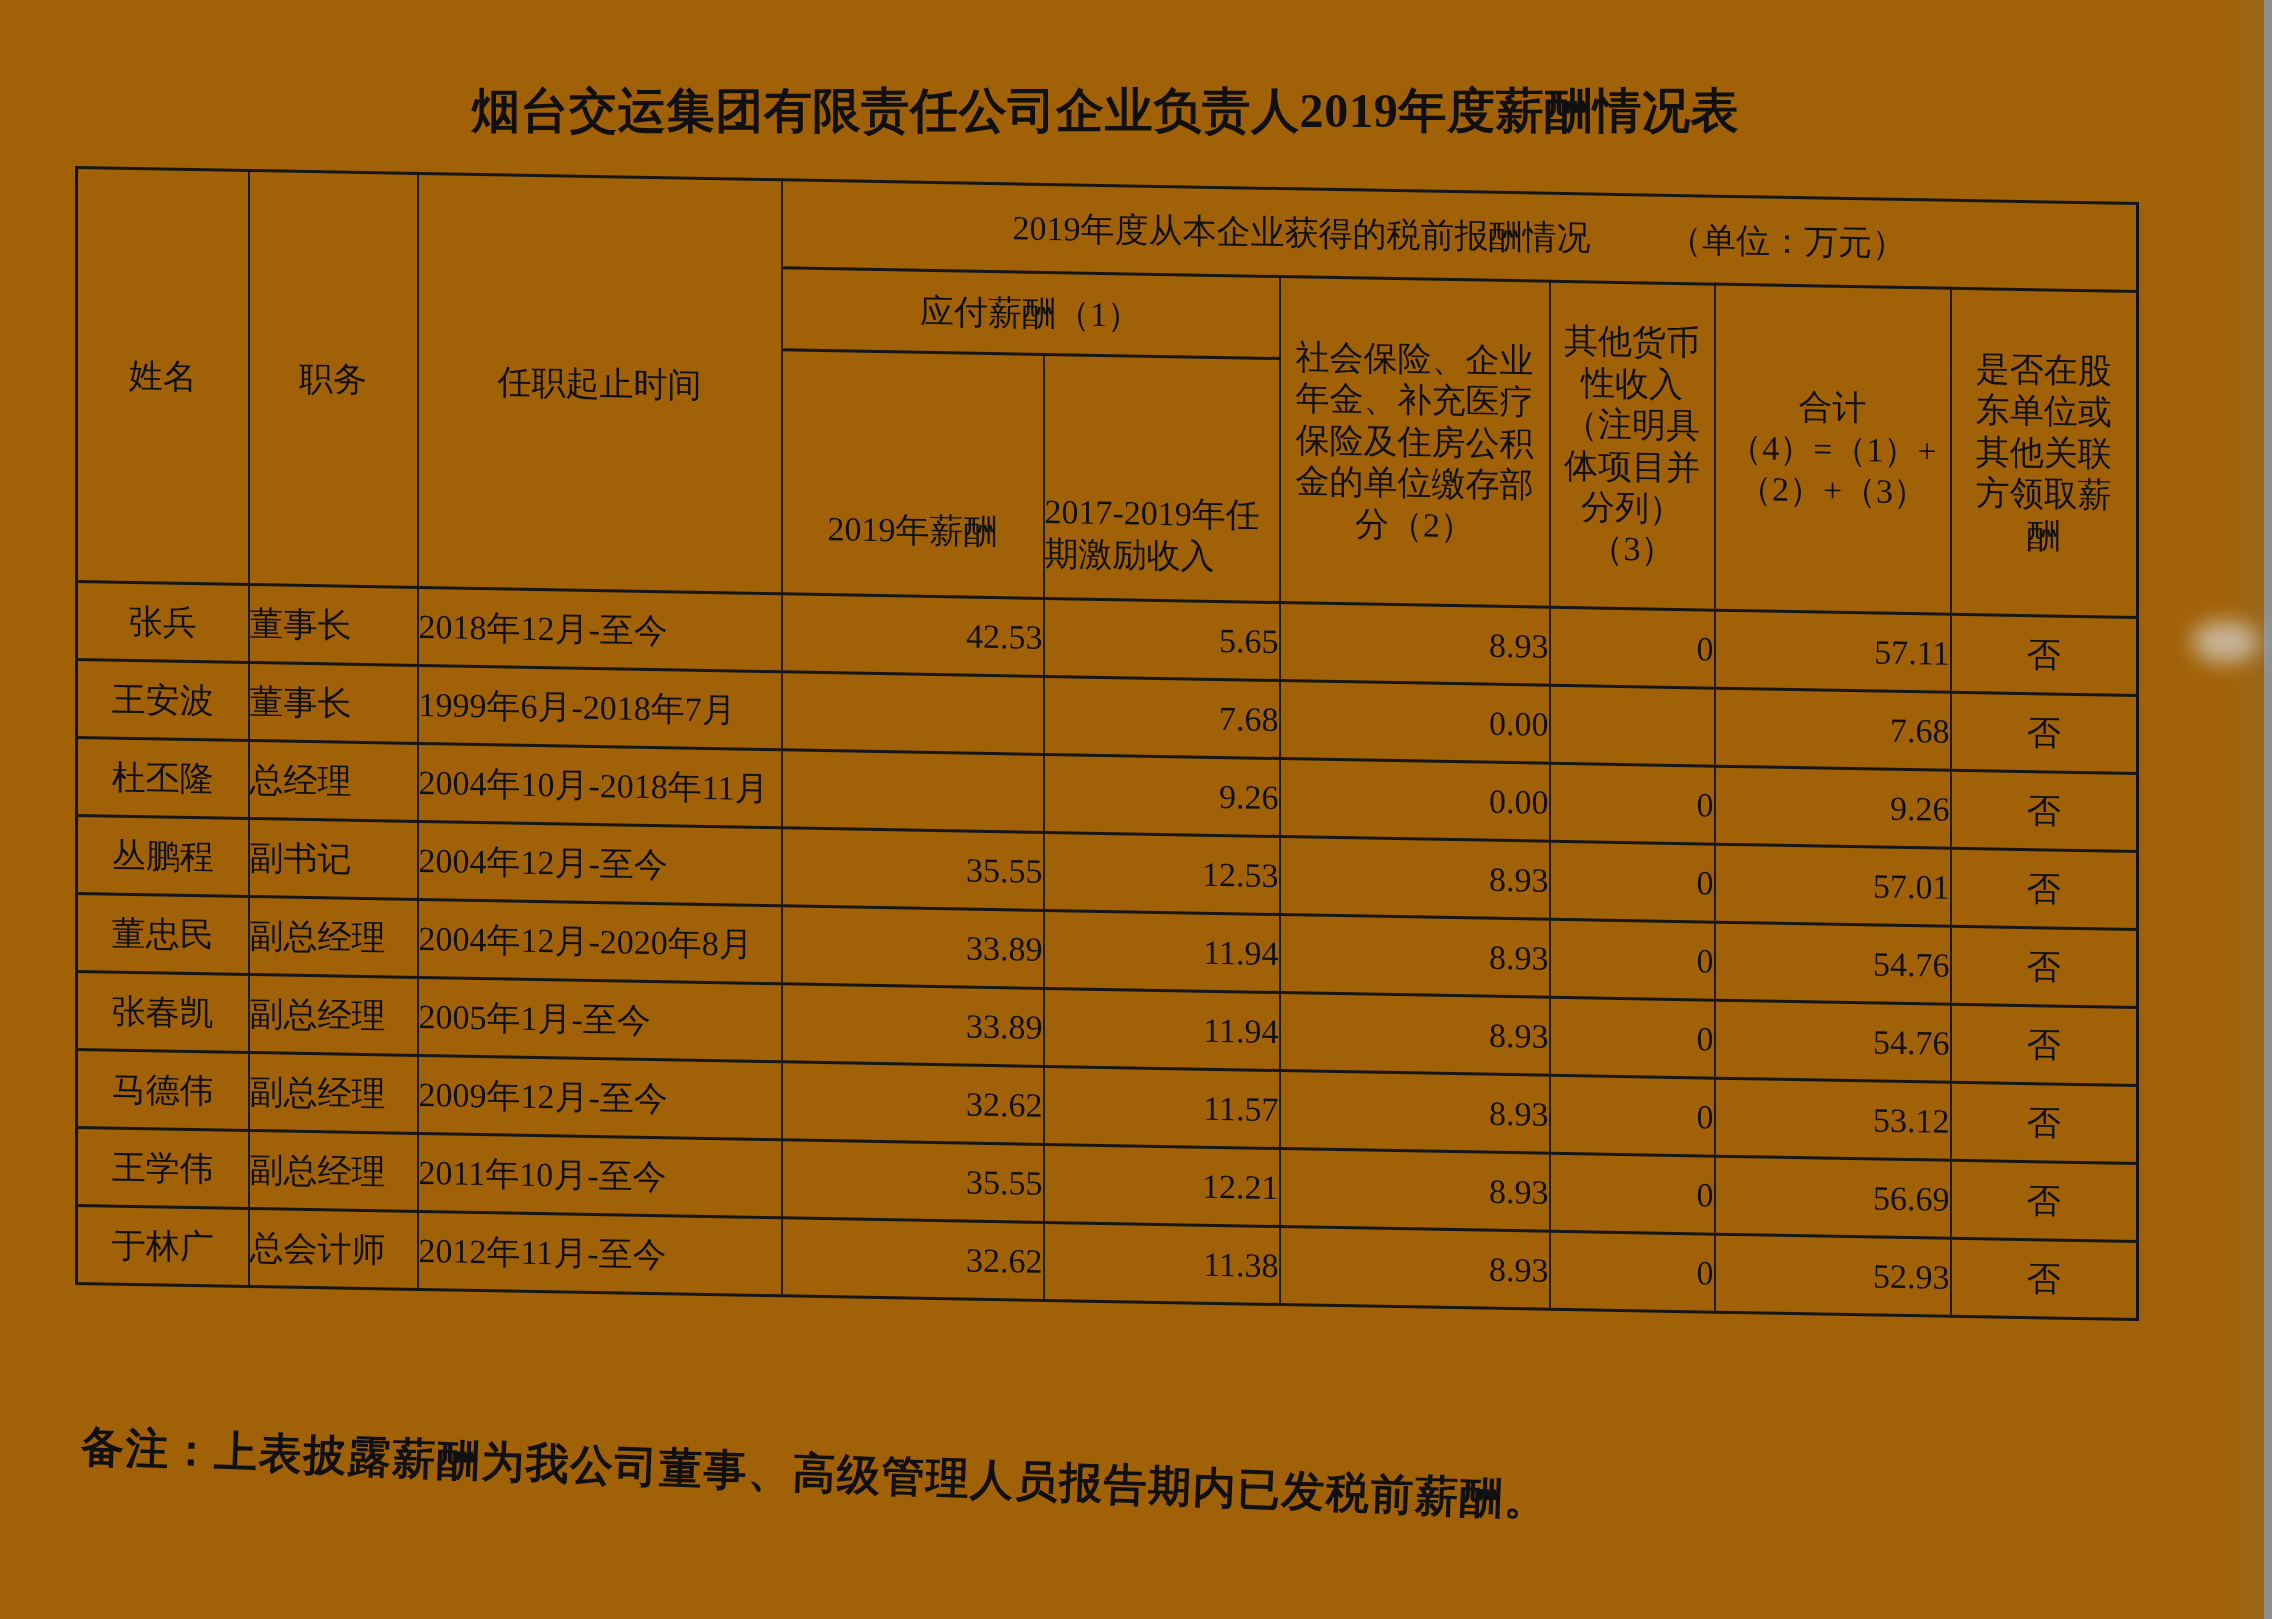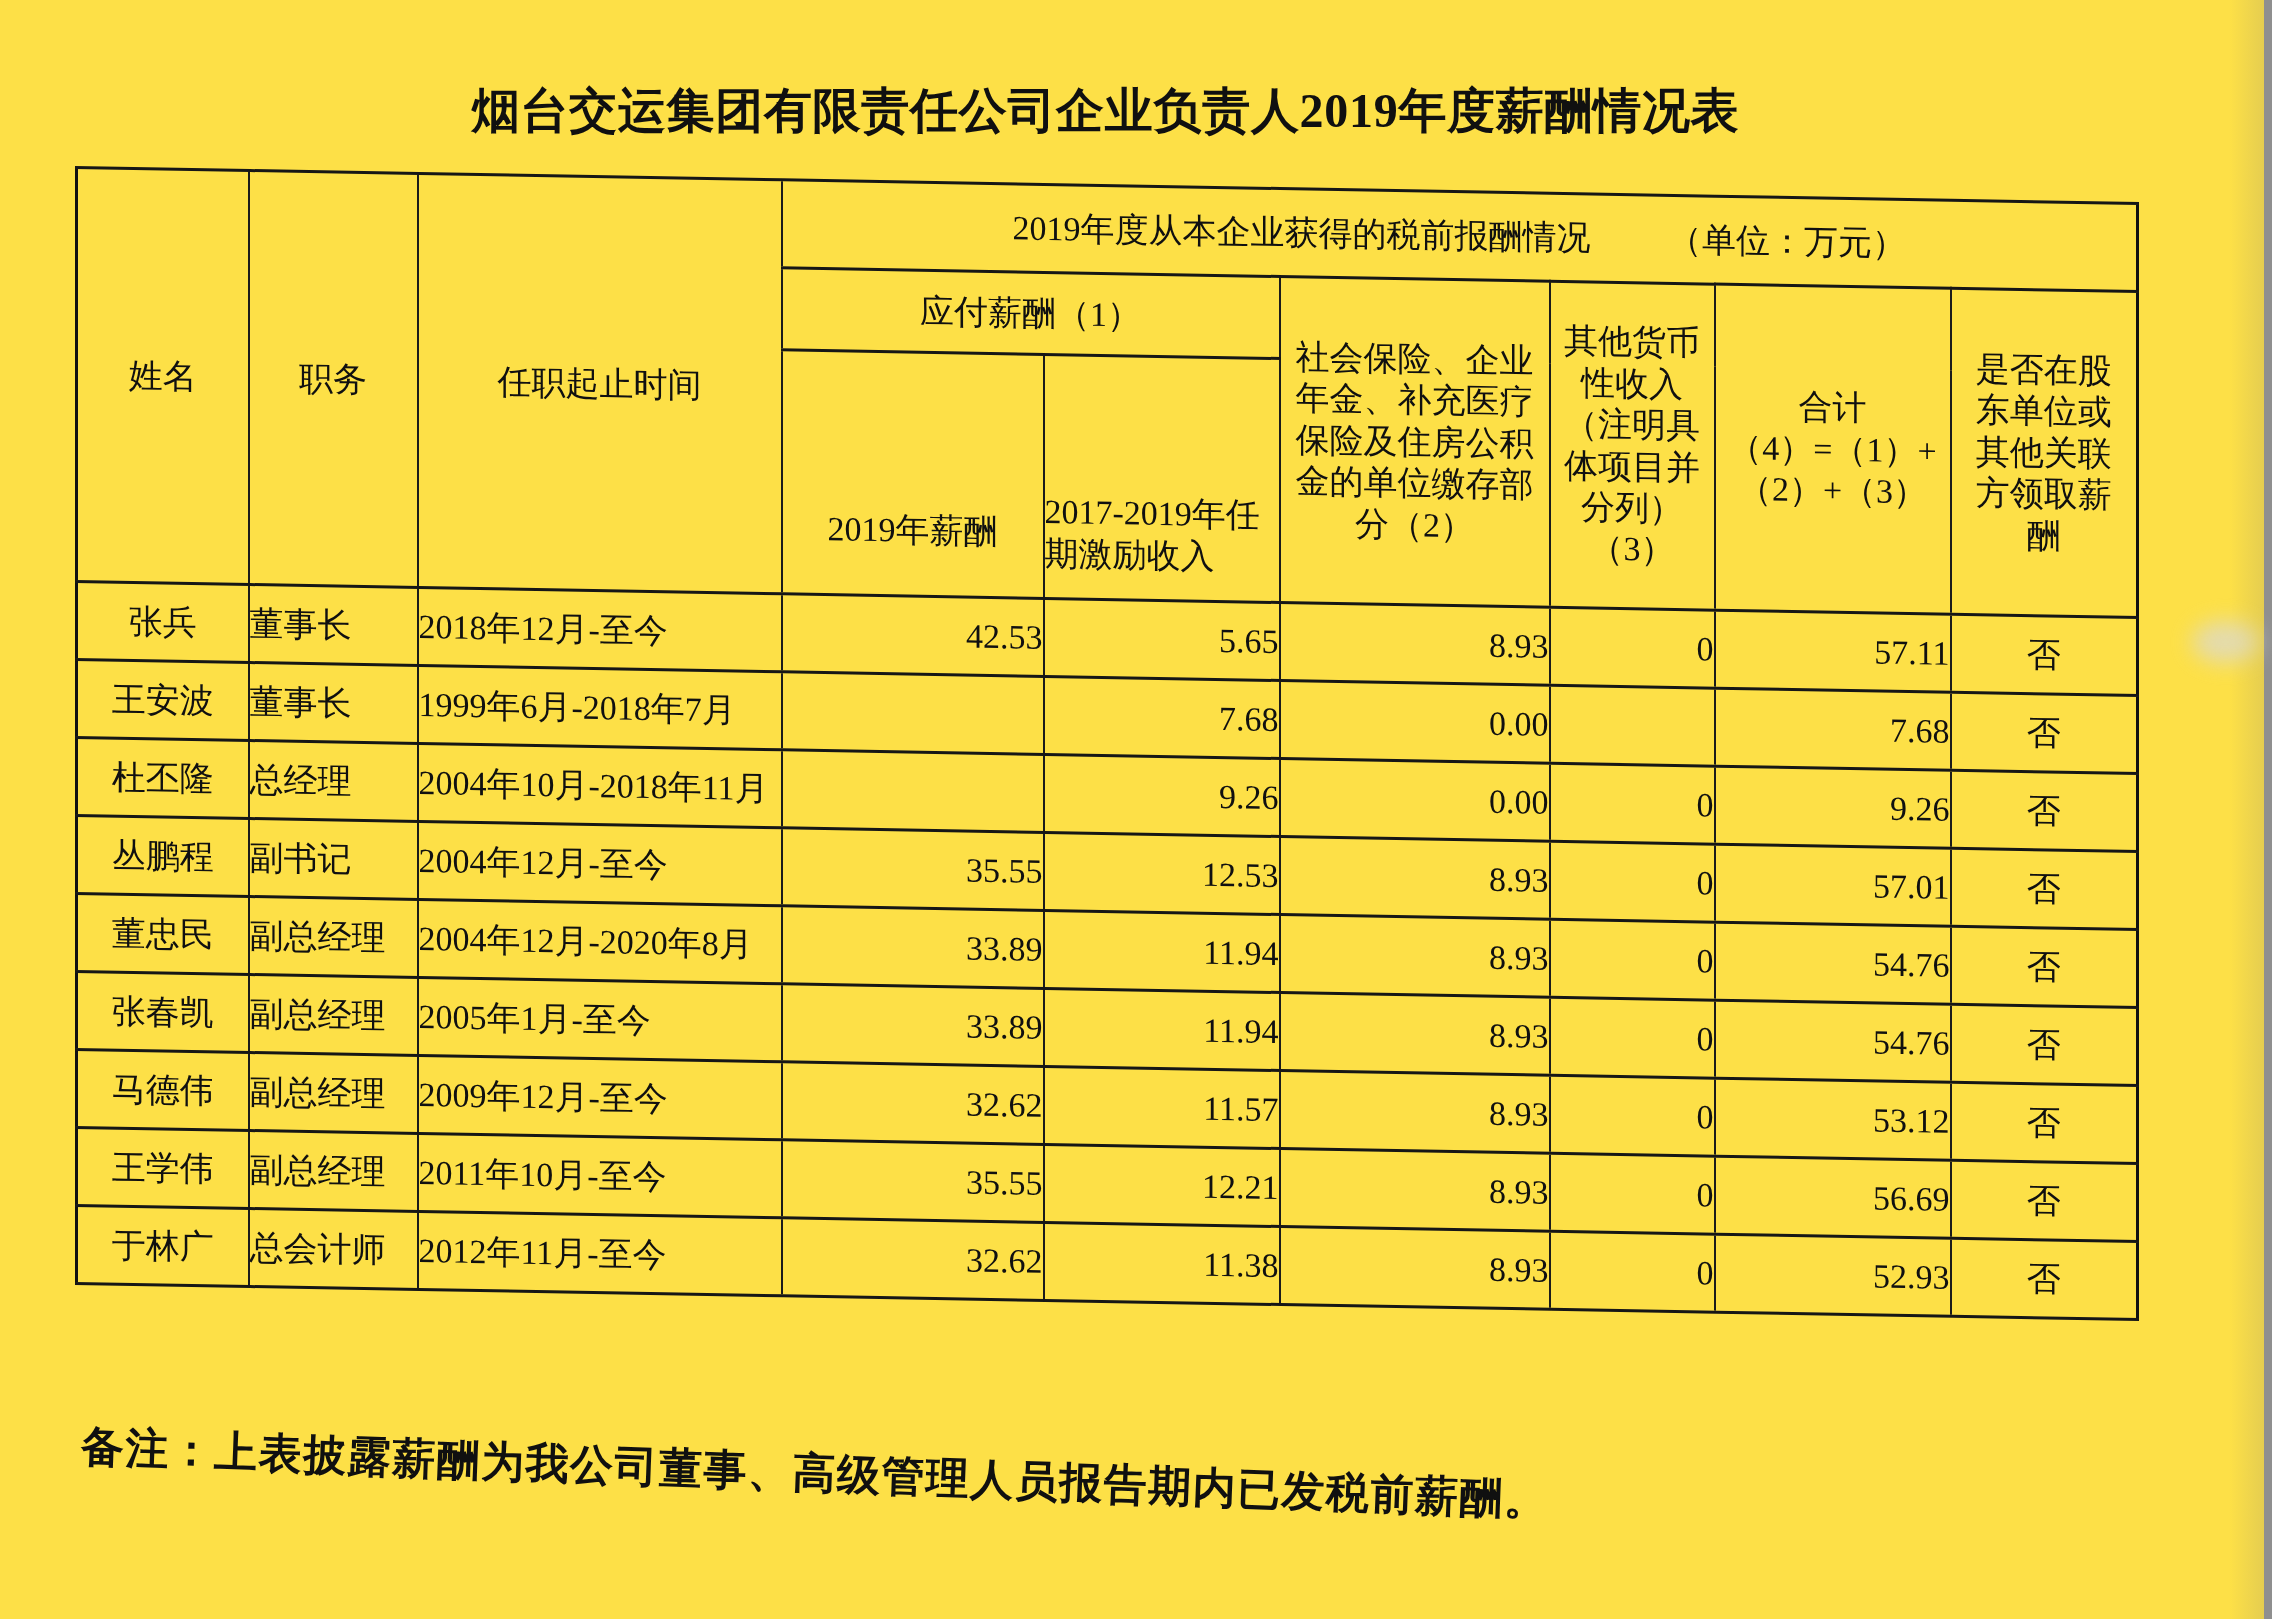--- a/index.html
+++ b/index.html
@@ -1,21 +1,21 @@
 <!DOCTYPE html>
 <html style="font-size:12px"><head>
 <meta charset="utf-8">
 <style>
   html,body{margin:0;padding:0;}
   body{
     width:2273px;height:1619px;background:#ffffff;
     font-family:"Liberation Serif","DejaVu Serif",serif;
     color:#101010;overflow:hidden;position:relative;
   }
-  .sheet{position:absolute;inset:0;background:#fde047;padding-left:17px;}
+  .sheet{position:absolute;inset:0;background:#a16207;padding-left:17px;}
 
   
   .doc-title{
     position:absolute;top:79px;left:75px;width:2061px;
     text-align:center;font-size:48px;font-weight:700;
     letter-spacing:0.7px;white-space:nowrap;
   }
 
   
   table.salary{

